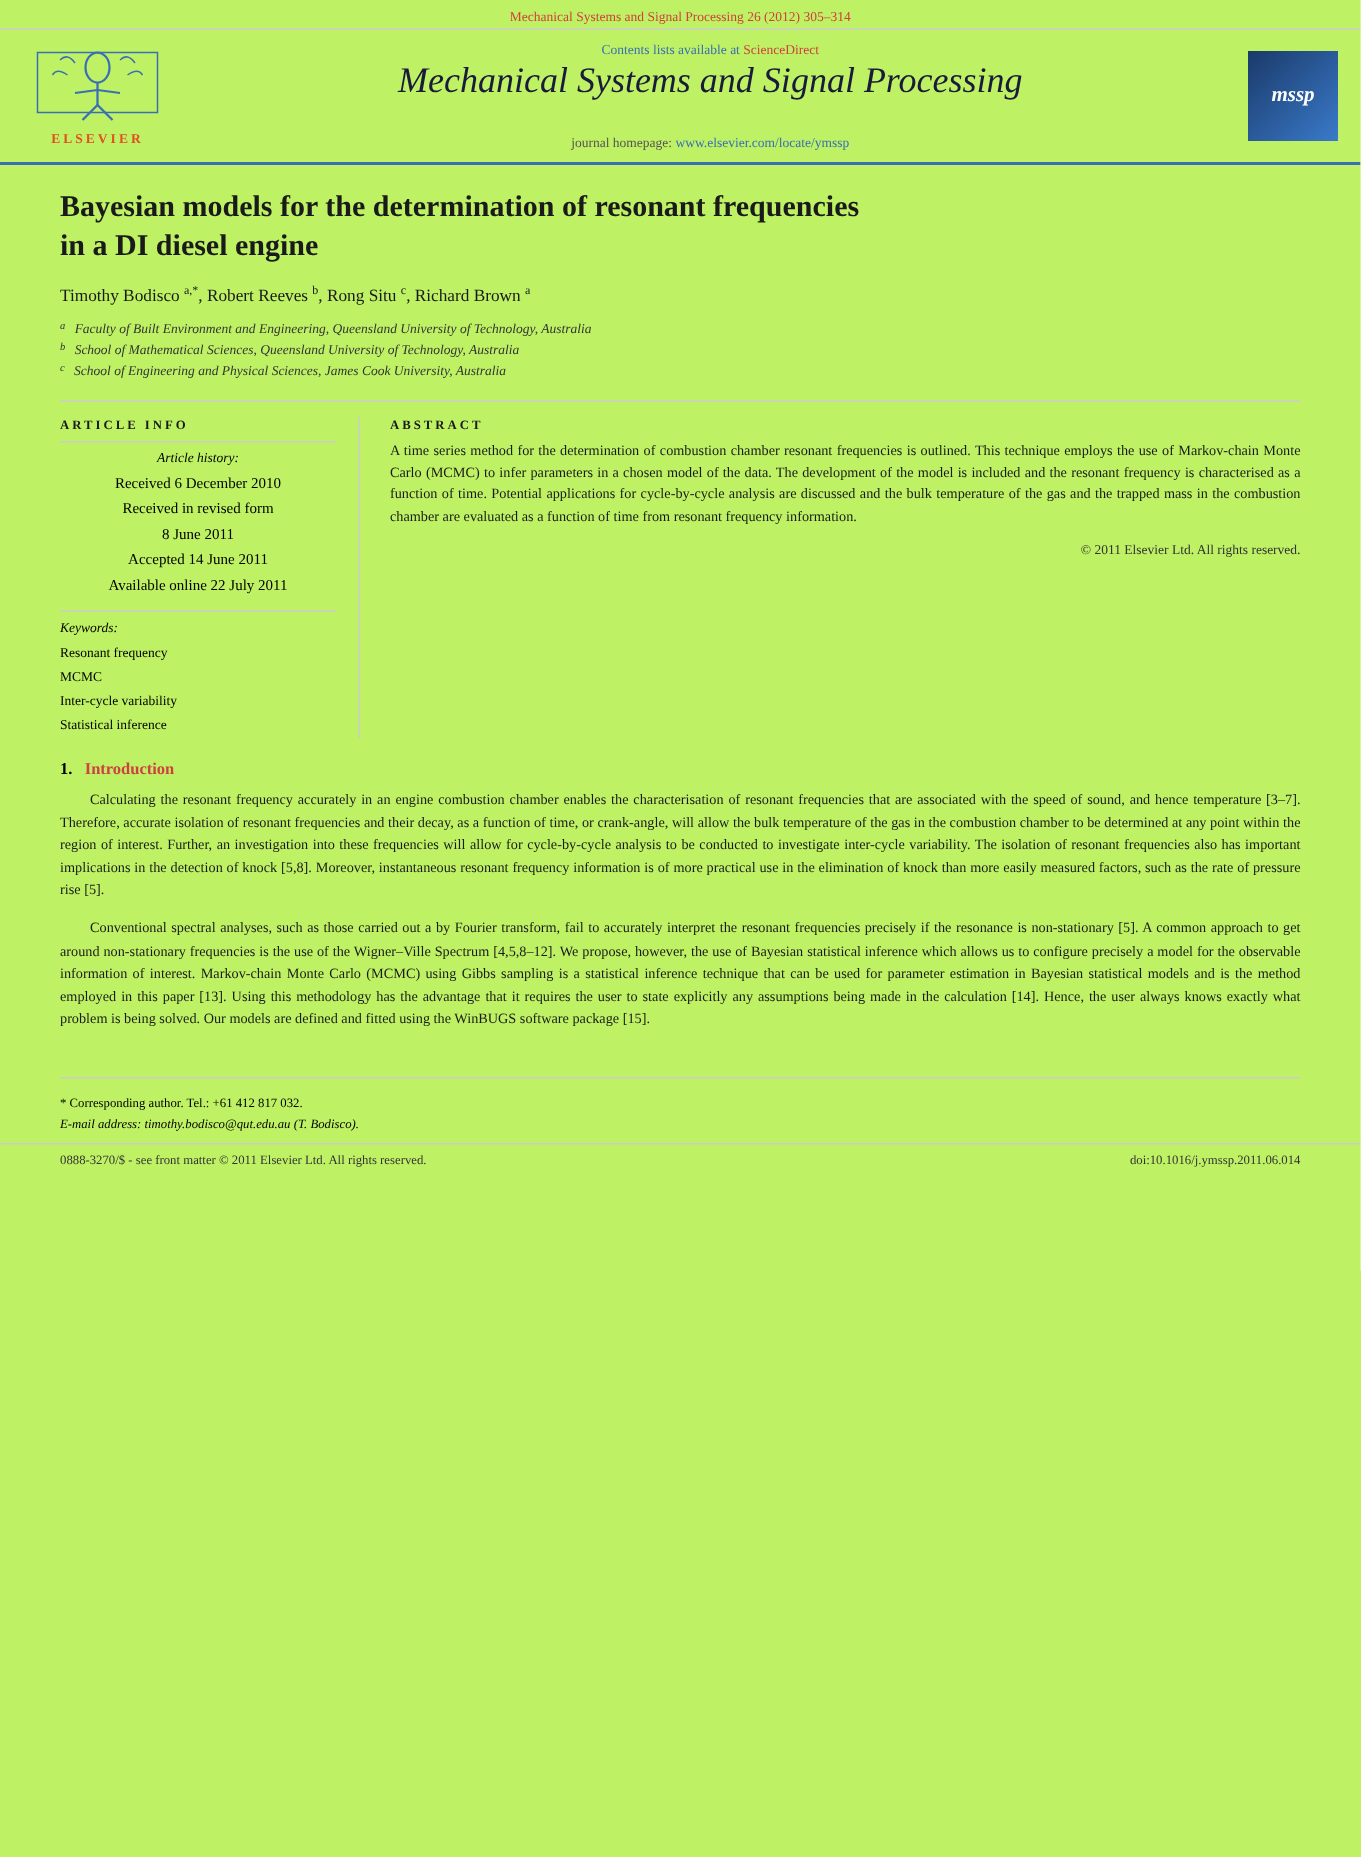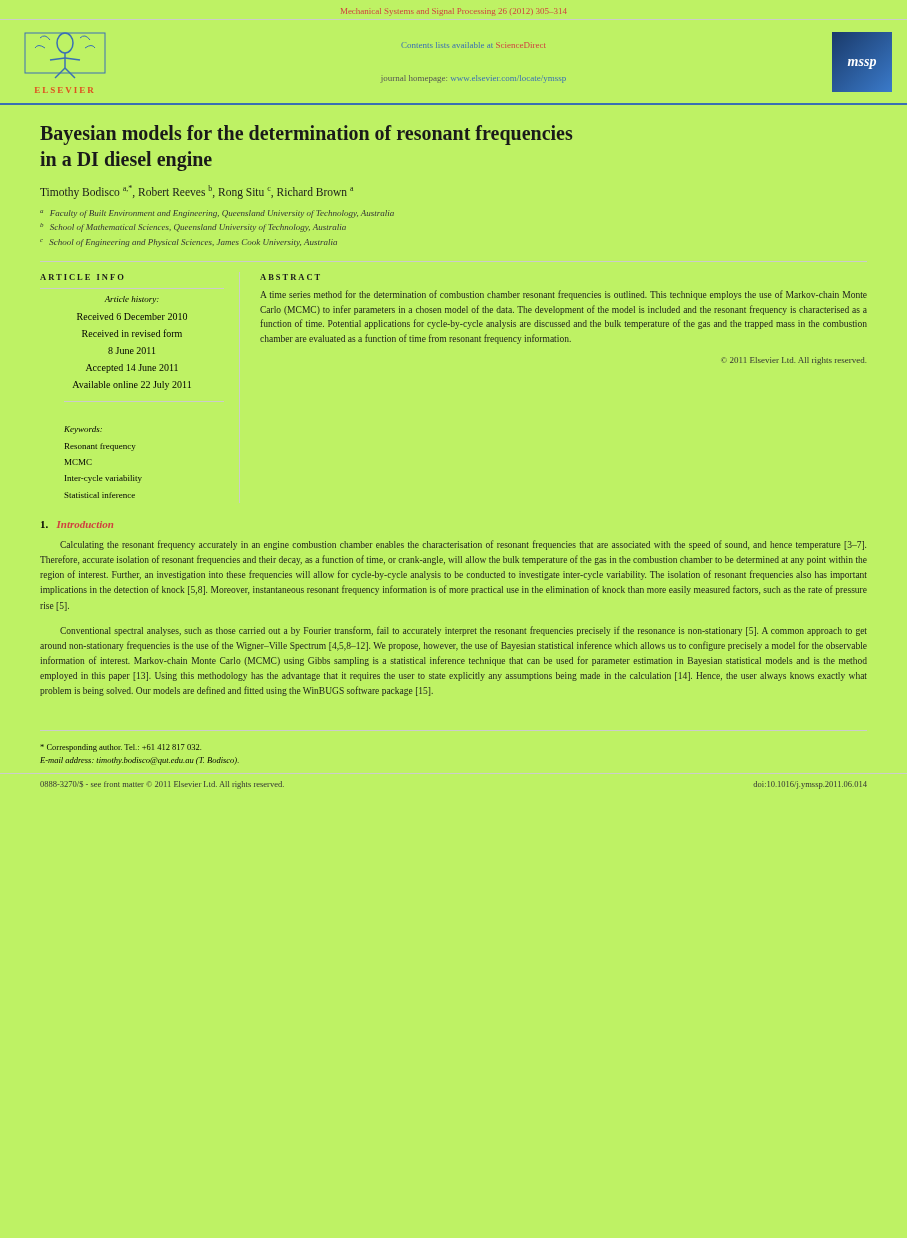--- a/index.html
+++ b/index.html
@@ -210,23 +210,22 @@
       margin-bottom: 4px;
     }
 
     .history-line {
       font-size: 10px;
       line-height: 1.7;
     }
 
     .keywords-section {
       border-top: 1px solid #ccc;
-      padding-top: 22px;
+      padding-top: 5px;
       margin-top: 8px;
-      margin-left: 24px;
     }
 
     .keywords-label {
       font-style: italic;
       font-size: 9px;
       margin-bottom: 4px;
     }
 
     .keyword-item {
       font-size: 9px;
@@ -259,21 +258,20 @@
       color: #000;
       margin-bottom: 8px;
     }
 
     .section-number {
       color: #000;
     }
 
     .section-title {
       color: #d04040;
-      font-style: italic;
     }
 
     .body-paragraph {
       font-size: 9.5px;
       line-height: 1.6;
       text-align: justify;
       color: #1a1a1a;
       margin-bottom: 10px;
       text-indent: 20px;
     }
@@ -328,20 +326,21 @@
         <path d="M 65 20 Q 72 15 75 20" fill="none" stroke="#3a6fb5" stroke-width="1"></path>
       </svg>
       <div class="elsevier-text">ELSEVIER</div>
     </div>
 
     <div class="header-center">
       <div class="header-sciencedirect">
         <span>Contents lists available at</span>
         <a>ScienceDirect</a>
       </div>
+      <div class="journal-title-main">Mechanical Systems and Signal Processing</div>
       <div class="journal-homepage">
         <span>journal homepage:</span>
         <a>www.elsevier.com/locate/ymssp</a>
       </div>
     </div>
 
     <div class="header-badge">
       <div class="mssp-badge">
         <span>mssp</span>
       </div>

